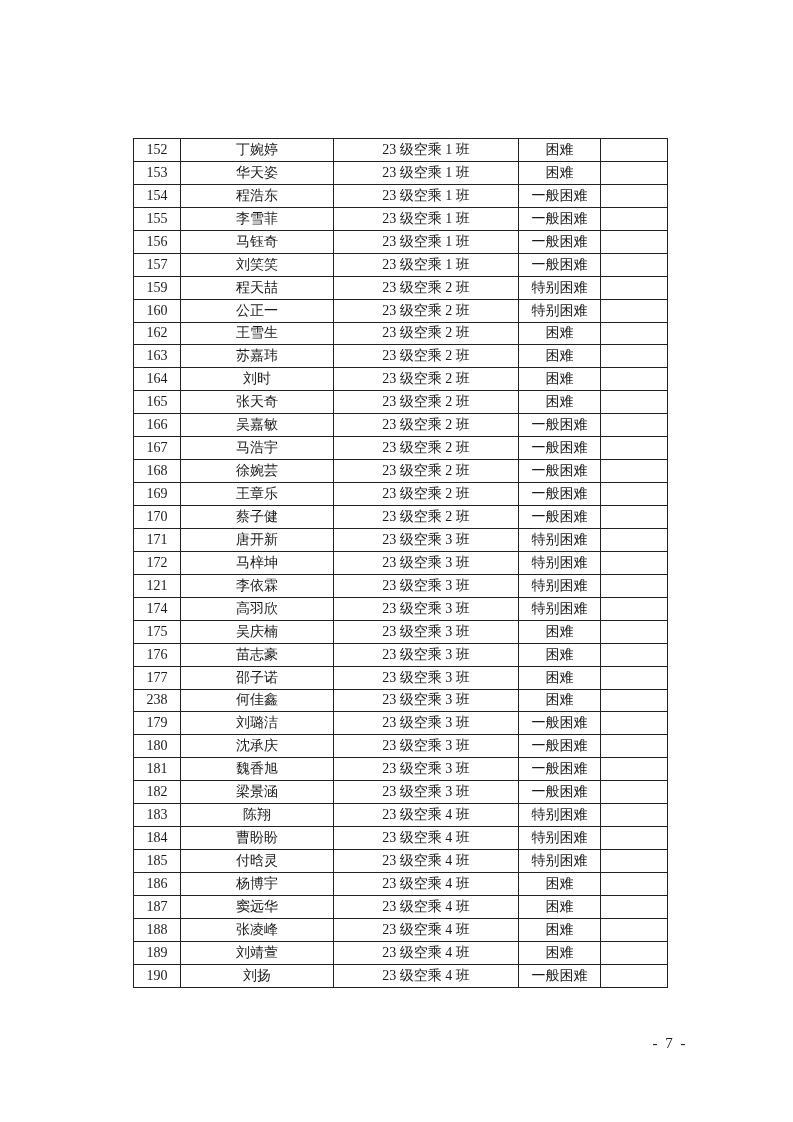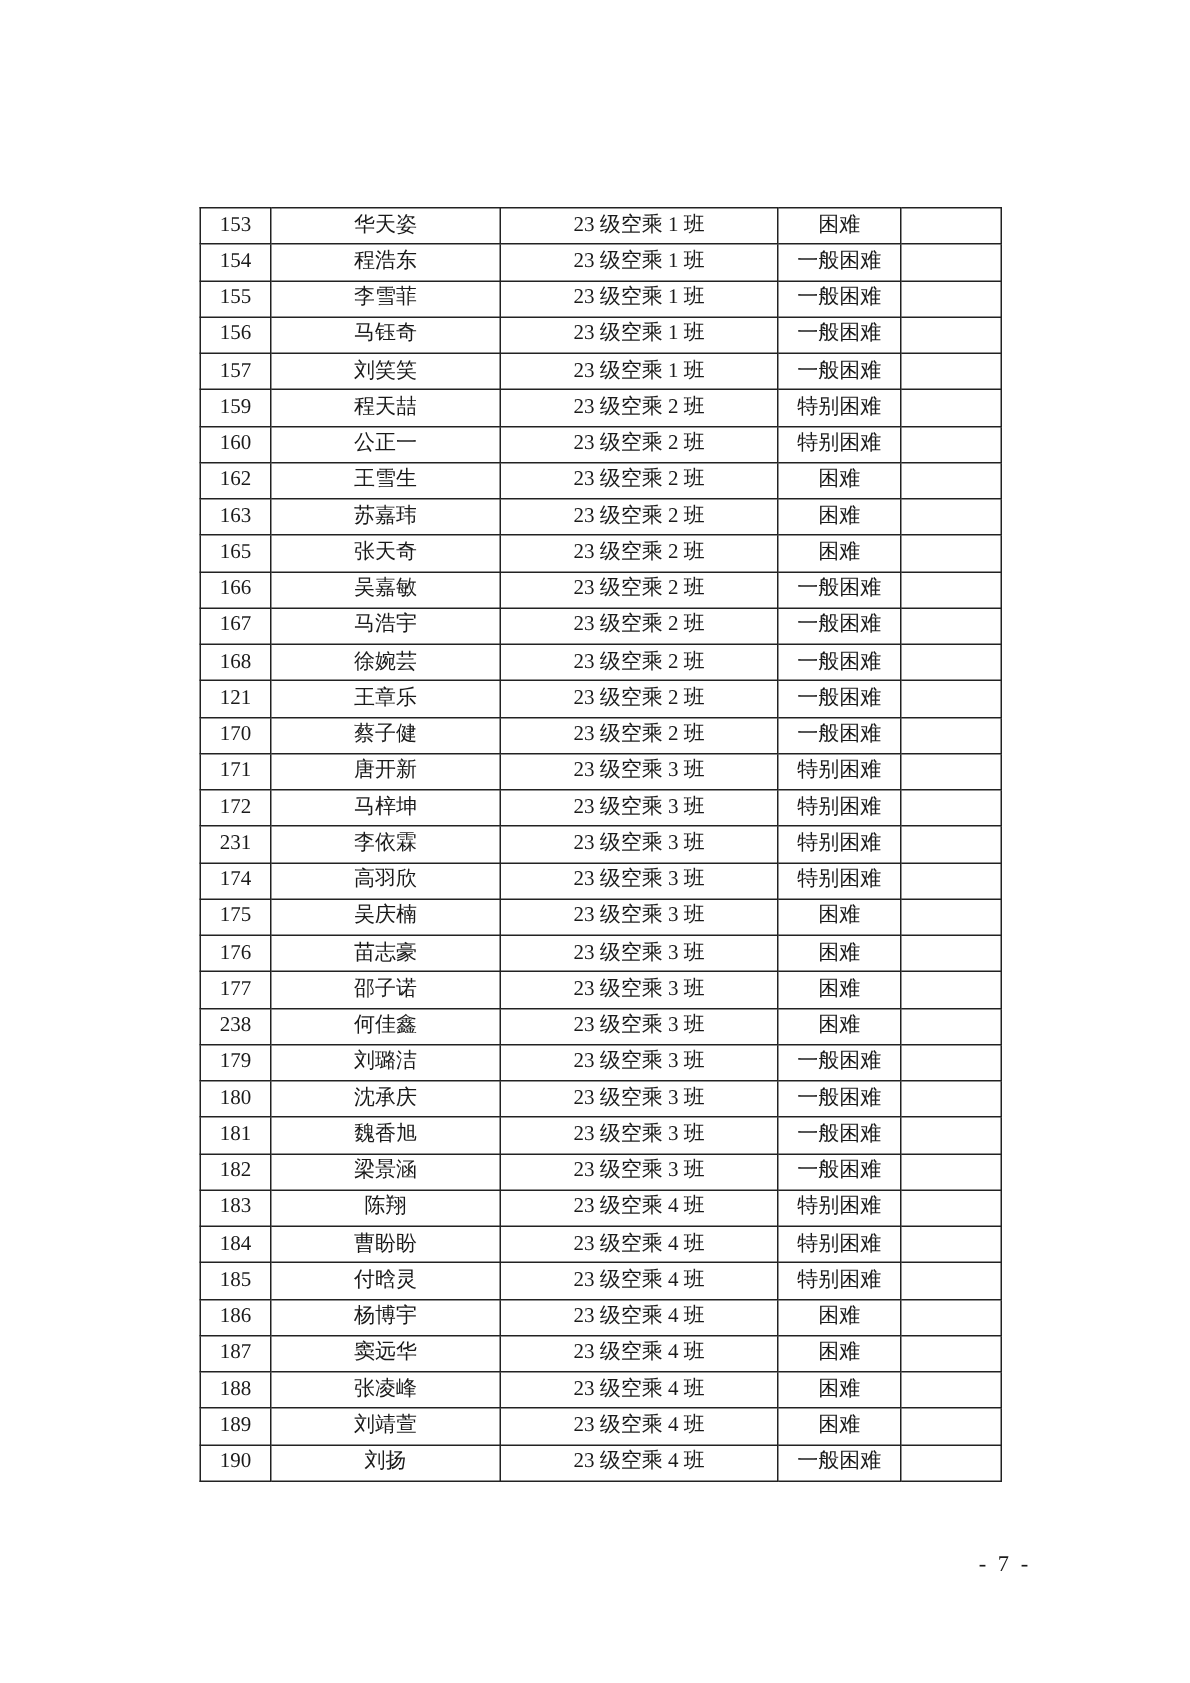--- a/index.html
+++ b/index.html
@@ -54,20 +54,27 @@
   <table class="roster">
     <colgroup>
       <col style="width:47px">
       <col style="width:153px">
       <col style="width:185px">
       <col style="width:82px">
       <col style="width:67px">
     </colgroup>
     <tbody>
         <tr>
+    <td class="c-no">152</td>
+    <td class="c-name">丁婉婷</td>
+    <td class="c-class">23 级空乘 1 班</td>
+    <td class="c-level">困难</td>
+    <td class="c-note"></td>
+  </tr>
+        <tr>
     <td class="c-no">153</td>
     <td class="c-name">华天姿</td>
     <td class="c-class">23 级空乘 1 班</td>
     <td class="c-level">困难</td>
     <td class="c-note"></td>
   </tr>
         <tr>
     <td class="c-no">154</td>
     <td class="c-name">程浩东</td>
     <td class="c-class">23 级空乘 1 班</td>
@@ -117,20 +124,27 @@
     <td class="c-note"></td>
   </tr>
         <tr>
     <td class="c-no">163</td>
     <td class="c-name">苏嘉玮</td>
     <td class="c-class">23 级空乘 2 班</td>
     <td class="c-level">困难</td>
     <td class="c-note"></td>
   </tr>
         <tr>
+    <td class="c-no">164</td>
+    <td class="c-name">刘时</td>
+    <td class="c-class">23 级空乘 2 班</td>
+    <td class="c-level">困难</td>
+    <td class="c-note"></td>
+  </tr>
+        <tr>
     <td class="c-no">165</td>
     <td class="c-name">张天奇</td>
     <td class="c-class">23 级空乘 2 班</td>
     <td class="c-level">困难</td>
     <td class="c-note"></td>
   </tr>
         <tr>
     <td class="c-no">166</td>
     <td class="c-name">吴嘉敏</td>
     <td class="c-class">23 级空乘 2 班</td>
@@ -145,21 +159,21 @@
     <td class="c-note"></td>
   </tr>
         <tr>
     <td class="c-no">168</td>
     <td class="c-name">徐婉芸</td>
     <td class="c-class">23 级空乘 2 班</td>
     <td class="c-level">一般困难</td>
     <td class="c-note"></td>
   </tr>
         <tr>
-    <td class="c-no">121</td>
+    <td class="c-no">169</td>
     <td class="c-name">王章乐</td>
     <td class="c-class">23 级空乘 2 班</td>
     <td class="c-level">一般困难</td>
     <td class="c-note"></td>
   </tr>
         <tr>
     <td class="c-no">170</td>
     <td class="c-name">蔡子健</td>
     <td class="c-class">23 级空乘 2 班</td>
     <td class="c-level">一般困难</td>
@@ -173,21 +187,21 @@
     <td class="c-note"></td>
   </tr>
         <tr>
     <td class="c-no">172</td>
     <td class="c-name">马梓坤</td>
     <td class="c-class">23 级空乘 3 班</td>
     <td class="c-level">特别困难</td>
     <td class="c-note"></td>
   </tr>
         <tr>
-    <td class="c-no">231</td>
+    <td class="c-no">121</td>
     <td class="c-name">李依霖</td>
     <td class="c-class">23 级空乘 3 班</td>
     <td class="c-level">特别困难</td>
     <td class="c-note"></td>
   </tr>
         <tr>
     <td class="c-no">174</td>
     <td class="c-name">高羽欣</td>
     <td class="c-class">23 级空乘 3 班</td>
     <td class="c-level">特别困难</td>

